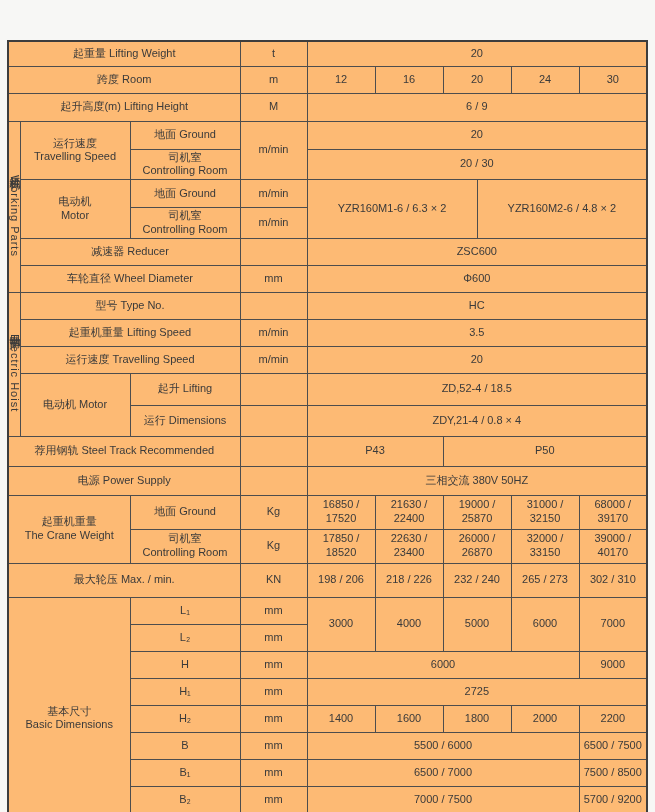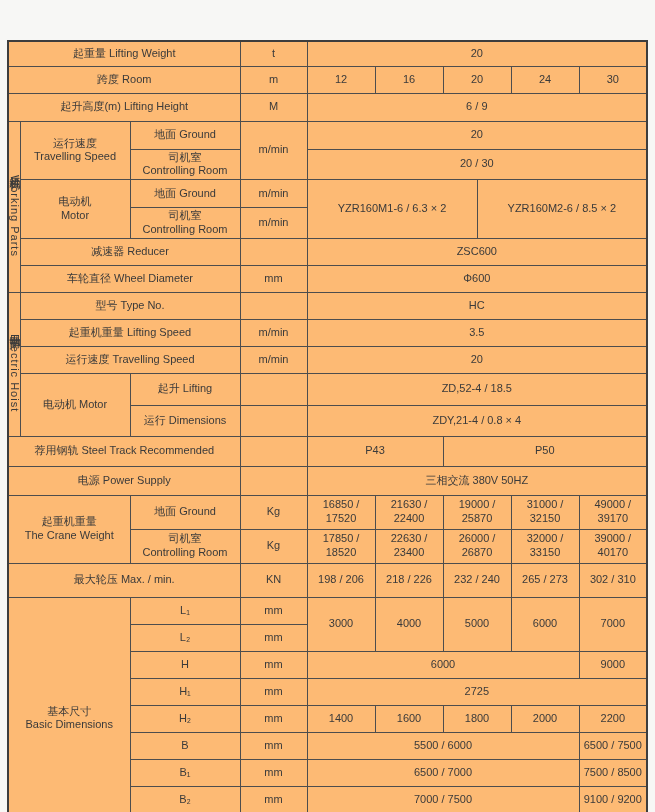--- a/index.html
+++ b/index.html
@@ -104,21 +104,21 @@
 Controlling Room</td>
     <td colspan="10">20 / 30</td>
   </tr>
 
   <tr class="h28">
     <td rowspan="2">电动机
 Motor</td>
     <td>地面 Ground</td>
     <td>m/min</td>
     <td colspan="5" rowspan="2">YZR160M1-6 / 6.3 × 2</td>
-    <td colspan="5" rowspan="2">YZR160M2-6 / 8.5 × 2</td>
+    <td colspan="5" rowspan="2">YZR160M2-6 / 4.8 × 2</td>
   </tr>
 
   <tr class="h28">
     <td>司机室
 Controlling Room</td>
     <td>m/min</td>
   </tr>
 
   <tr class="h27">
     <td colspan="2">减速器 Reducer</td>
@@ -185,21 +185,21 @@
     <td>地面 Ground</td>
     <td>Kg</td>
     <td colspan="2">16850 /
 17520</td>
     <td colspan="2">21630 /
 22400</td>
     <td colspan="2">19000 /
 25870</td>
     <td colspan="2">31000 /
 32150</td>
-    <td colspan="2">49000 /
+    <td colspan="2">68000 /
 39170</td>
   </tr>
 
   <tr class="h34">
     <td>司机室
 Controlling Room</td>
     <td>Kg</td>
     <td colspan="2">17850 /
 18520</td>
     <td colspan="2">22630 /
@@ -273,21 +273,21 @@
     <td>B₁</td>
     <td>mm</td>
     <td colspan="8">6500 / 7000</td>
     <td colspan="2">7500 / 8500</td>
   </tr>
 
   <tr class="h27">
     <td>B₂</td>
     <td>mm</td>
     <td colspan="8">7000 / 7500</td>
-    <td colspan="2">9100 / 9200</td>
+    <td colspan="2">5700 / 9200</td>
   </tr>
 
   <tr class="h27">
     <td>B₃</td>
     <td>mm</td>
     <td colspan="8">1600</td>
     <td colspan="2">1700</td>
   </tr>
 
   </tbody>

